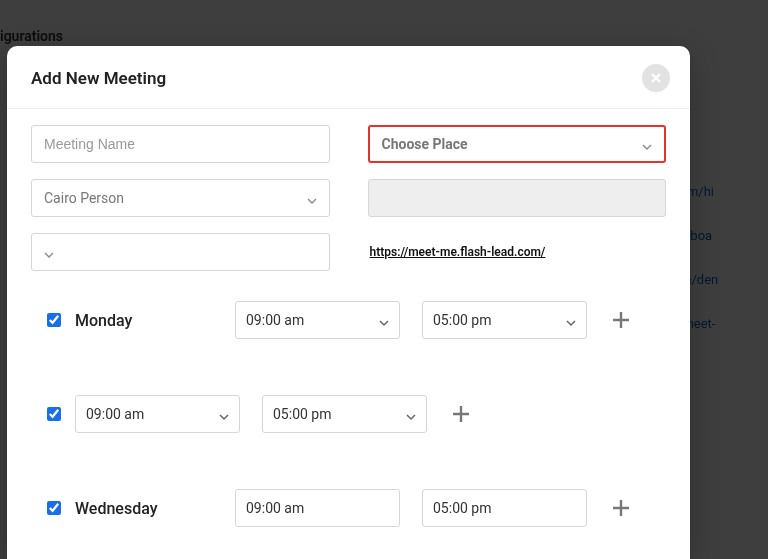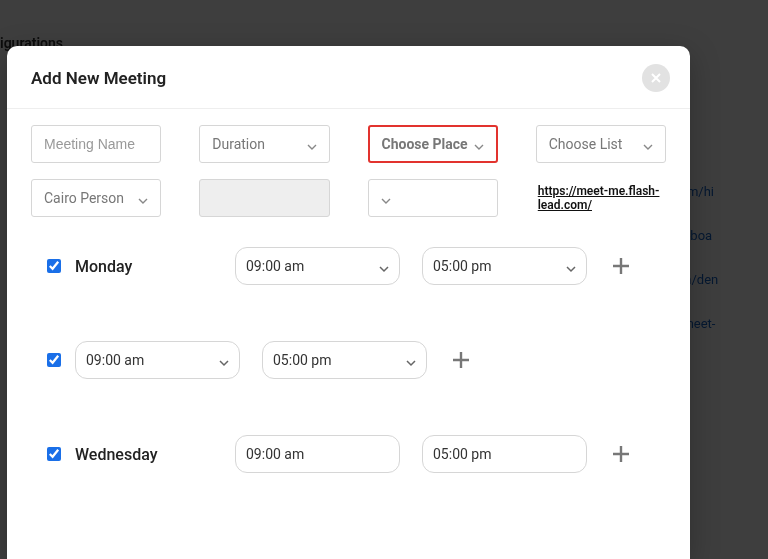--- a/index.html
+++ b/index.html
@@ -24,21 +24,21 @@
     background: #f8f8f8;
     color: #555;
   }
   .shade {
     position: absolute;
     inset: 0;
     background: rgba(0,0,0,0.75);
   }
   .bg-heading {
     position: absolute;
-    top: 35px;
+    top: 28px;
     left: 0px;
     font-size: 14px;
     font-weight: 600;
     color: #333;
   }
   .bg-links {
     position: absolute;
     right: 0;
     top: 170px;
     font-size: 13px;
@@ -83,21 +83,21 @@
     display: flex;
     align-items: center;
     justify-content: center;
   }
   .close-btn svg { width: 10px; height: 10px; fill: #fff; }
   .modal-body {
     padding: 16px 24px 0 24px;
   }
   .form-grid {
     display: grid;
-    grid-template-columns: 1fr 1fr 1fr 1fr;
+    grid-template-columns: 1fr 1fr;
     gap: 16px 38px;
     margin-bottom: 24px;
   }
   .field {
     border: 1px solid #d6d6d6;
     border-radius: 3px;
     height: 38px;
     padding: 0 12px;
     font-size: 14px;
     color: #777;
@@ -153,21 +153,21 @@
   }
   .day-label {
     font-size: 16px;
     font-weight: 500;
     color: #222;
     width: 160px;
   }
   .time-select {
     height: 38px;
     border: 1px solid #d6d6d6;
-    border-radius: 12px;
+    border-radius: 3px;
     width: 165px;
     padding: 0 10px;
     font-size: 14px;
     color: #333;
     display: flex;
     align-items: center;
     justify-content: space-between;
     margin-right: 22px;
     background: #fff;
   }
@@ -211,46 +211,30 @@
     </button>
   </div>
 
   <div class="modal-body">
     <div class="form-grid">
 
       <div class="field text-like">
         <input type="text" placeholder="Meeting Name" style="">
       </div>
 
-      <div class="field">
-        <span>Duration</span>
-        <span class="chev dropdown-caret">
-          <svg viewBox="0 0 10 10">
-              <path d="M1 3 L5 7 L9 3" fill="none" stroke="#888" stroke-width="1.4"></path>
-            </svg>
-        </span>
-      </div>
 
       <div class="field highlight">
         <span>Choose Place</span>
         <span class="chev dropdown-caret">
           <svg viewBox="0 0 10 10">
               <path d="M1 3 L5 7 L9 3" fill="none" stroke="#888" stroke-width="1.4"></path>
             </svg>
         </span>
       </div>
 
-      <div class="field">
-        <span>Choose List</span>
-        <span class="chev dropdown-caret">
-          <svg viewBox="0 0 10 10">
-              <path d="M1 3 L5 7 L9 3" fill="none" stroke="#888" stroke-width="1.4"></path>
-            </svg>
-        </span>
-      </div>
 
       <div class="field">
         <span>Cairo Person</span>
         <span class="chev dropdown-caret">
           <svg viewBox="0 0 10 10">
               <path d="M1 3 L5 7 L9 3" fill="none" stroke="#888" stroke-width="1.4"></path>
             </svg>
         </span>
       </div>
 

